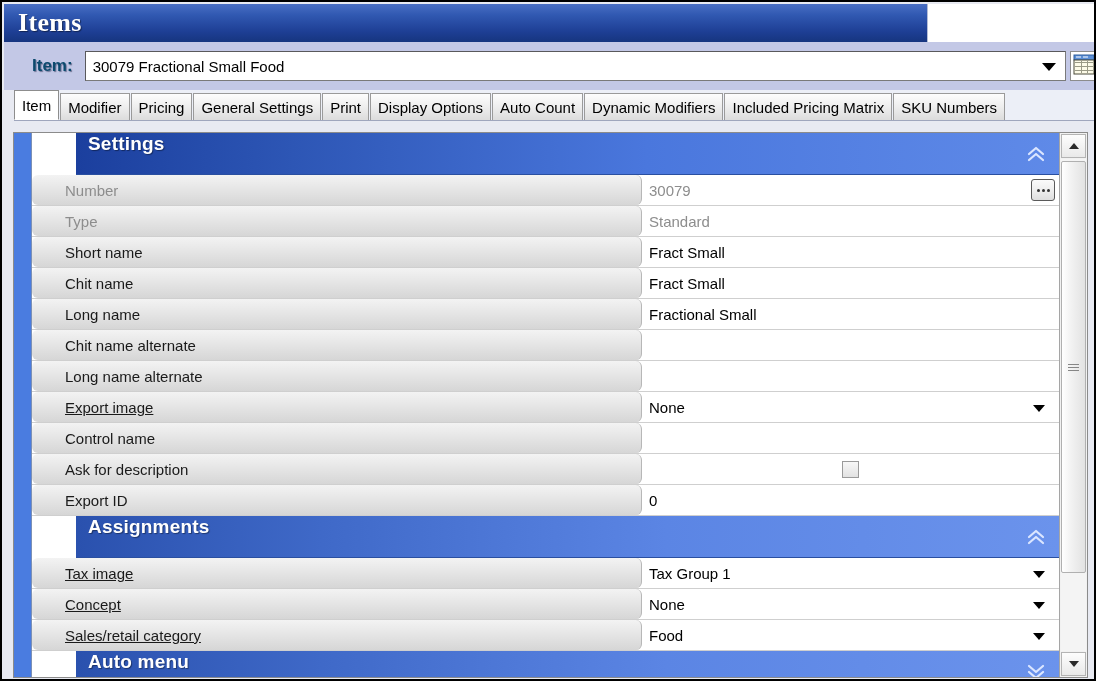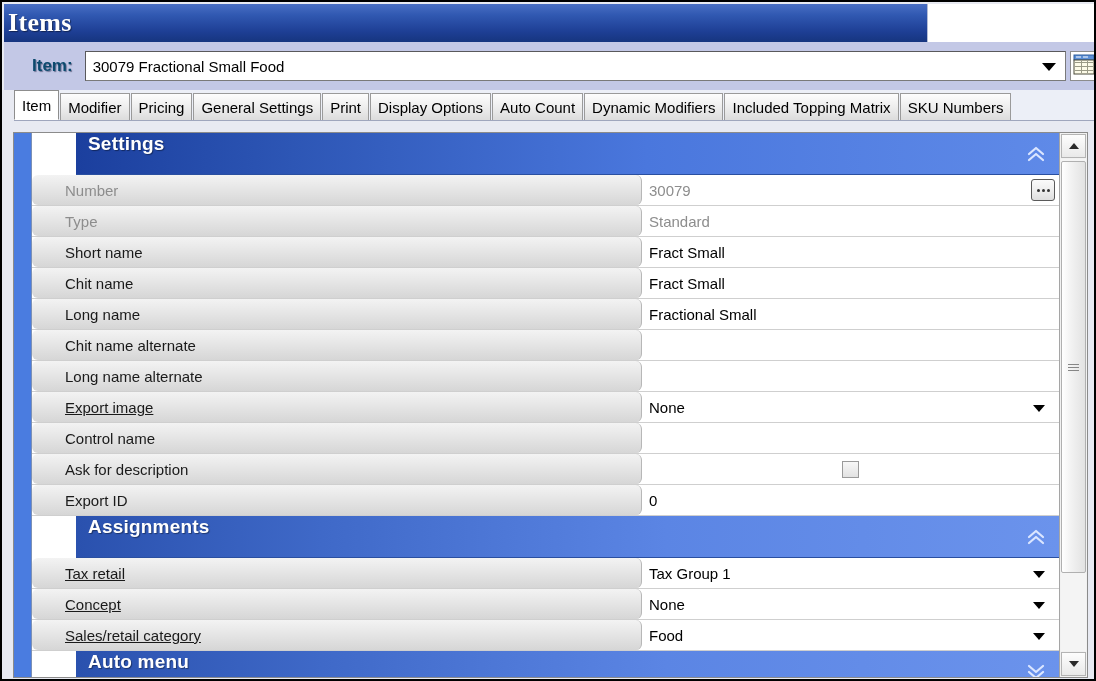--- a/index.html
+++ b/index.html
@@ -30,21 +30,21 @@
     display: flex;
     align-items: center;
     box-sizing: border-box;
   }
   .titlebar-text {
     color: #ffffff;
     font-family: "Liberation Serif", serif;
     font-size: 26px;
     font-weight: bold;
     letter-spacing: 0.3px;
-    padding-left: 4px;
+    padding-left: 14px;
     text-shadow: 1px 1px 1px rgba(0,0,0,0.45);
   }
   .titlebar-blank {
     position: absolute;
     left: 925px; top: 2px;
     width: 169px; height: 38px;
     background: #ffffff;
     border-left: 1px solid #b5bdd6;
     box-sizing: border-box;
   }
@@ -364,21 +364,21 @@
 
   <div class="tabstrip" id="tabstrip">
       <div class="tab active">Item</div>
       <div class="tab">Modifier</div>
       <div class="tab">Pricing</div>
       <div class="tab">General Settings</div>
       <div class="tab">Print</div>
       <div class="tab">Display Options</div>
       <div class="tab">Auto Count</div>
       <div class="tab">Dynamic Modifiers</div>
-      <div class="tab">Included Topping Matrix</div>
+      <div class="tab">Included Pricing Matrix</div>
       <div class="tab">SKU Numbers</div>
     </div>
 
   <div class="panel">
     <div class="panel-leftstrip"></div>
     <div class="rows-area" id="rowsarea">
         <div class="section-header">
           <div class="section-title">Settings</div>
           <div class="section-chevron">
             <svg width="18" height="18" viewBox="0 0 18 18">
@@ -485,21 +485,21 @@
           <div class="section-title">Assignments</div>
           <div class="section-chevron">
             <svg width="18" height="18" viewBox="0 0 18 18">
               <path d="M2,9 L9,3 L16,9" fill="none" stroke="#dbe6ff" stroke-width="2.2" stroke-linecap="round" stroke-linejoin="round"></path>
               <path d="M2,15 L9,9 L16,15" fill="none" stroke="#dbe6ff" stroke-width="2.2" stroke-linecap="round" stroke-linejoin="round"></path>
             </svg>
           </div>
         </div>
         <div class="prop-row">
           <div class="prop-label">
-            <span class="linklabel">Tax retail</span>
+            <span class="linklabel">Tax image</span>
           </div>
           <div class="prop-value">
             <span>Tax Group 1</span>
             <div class="combo-arrow"></div>
           </div>
         </div>
         <div class="prop-row">
           <div class="prop-label">
             <span class="linklabel">Concept</span>
           </div>

